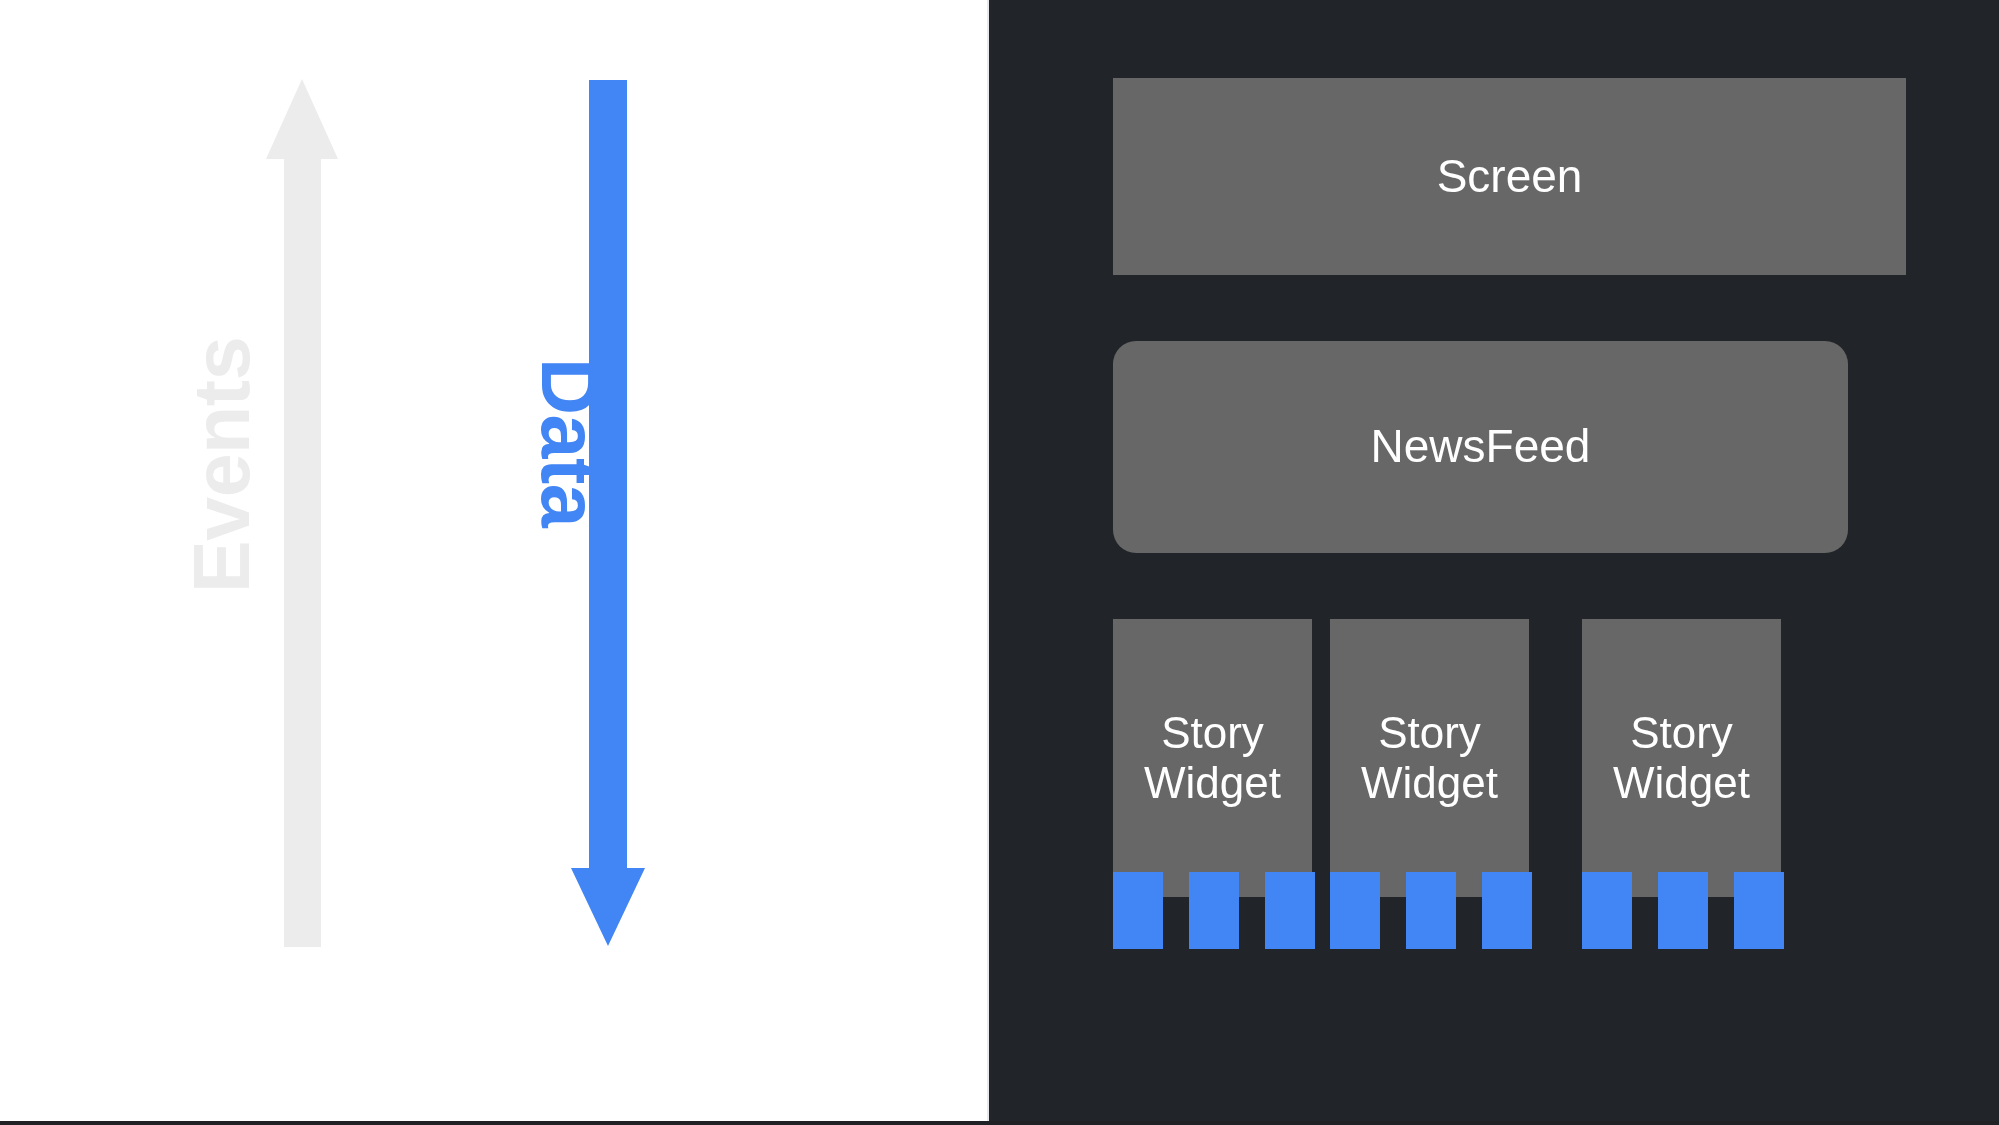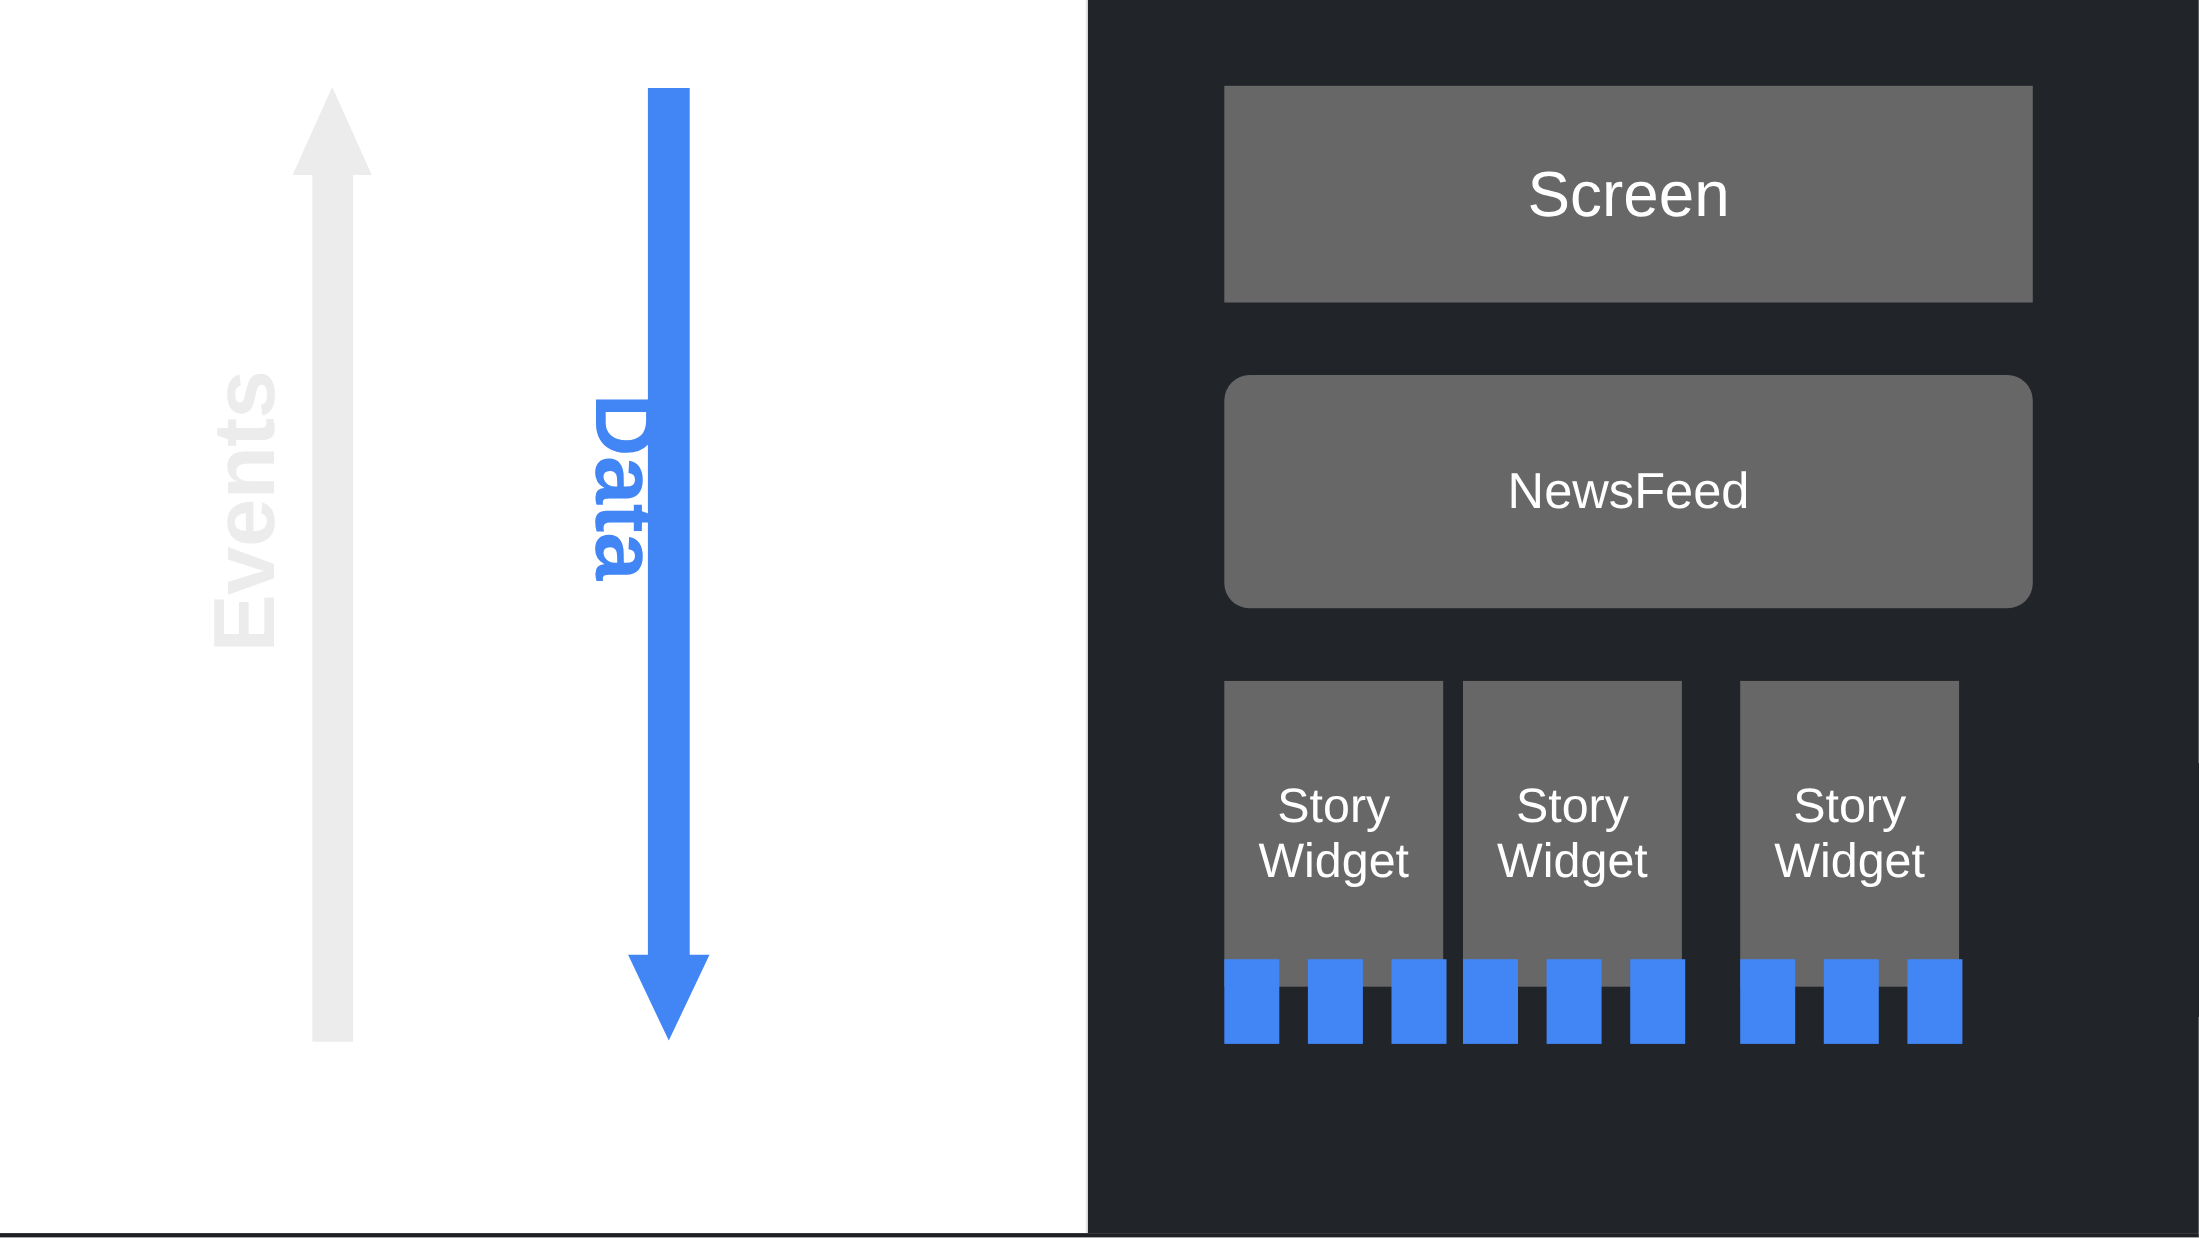--- a/index.html
+++ b/index.html
@@ -85,23 +85,23 @@
     justify-content: center;
     text-align: center;
     font-weight: 400;
     line-height: 1.13;
     box-sizing: border-box;
   }
 
   .box-screen {
     left: 124px;
     top: 78px;
-    width: 735px;
+    width: 793px;
     height: 197px;
-    font-size: 58px;
+    font-size: 46px;
   }
   .box-newsfeed {
     left: 124px;
     top: 341px;
     width: 735px;
     height: 212px;
     font-size: 46px;
     border-radius: 23px;
   }
 

